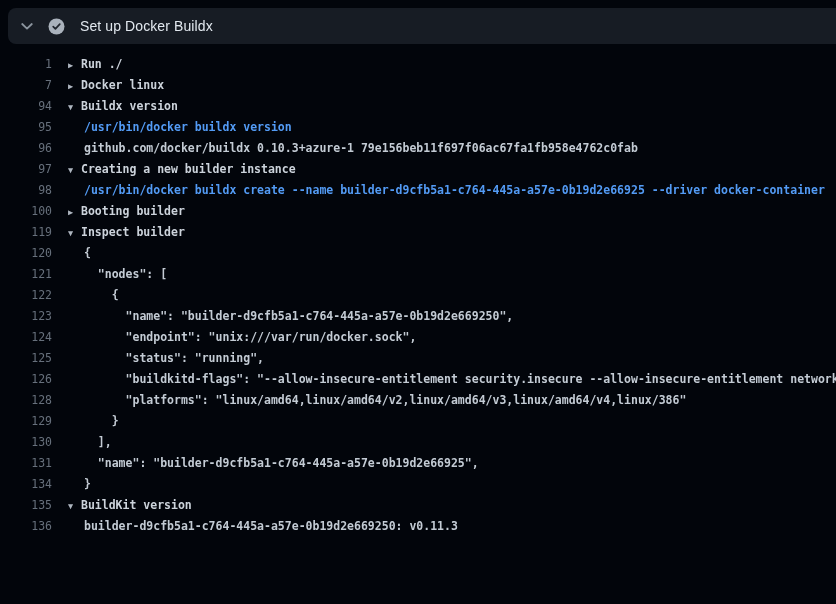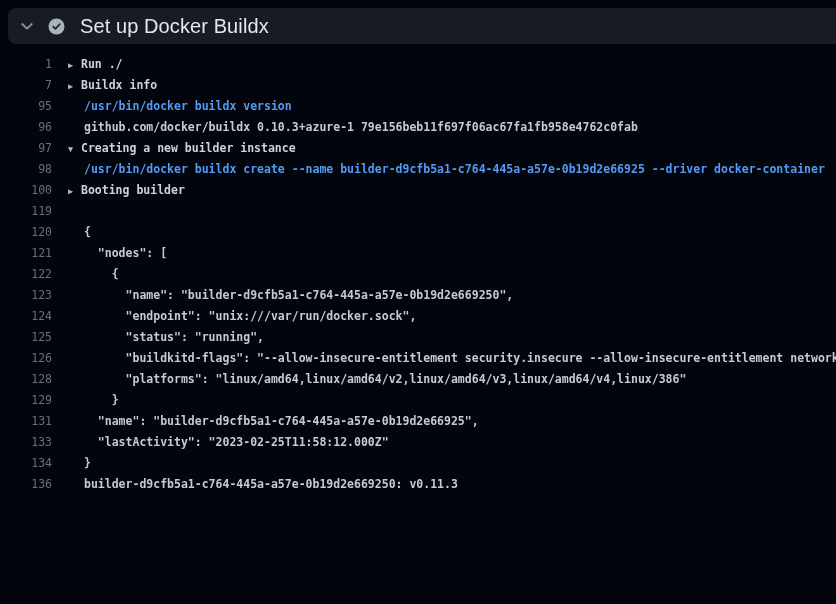--- a/index.html
+++ b/index.html
@@ -32,21 +32,21 @@
     border-radius: 8px;
     display: flex;
     align-items: center;
     padding-left: 11px;
     cursor: pointer;
   }
   .chev-wrap { width: 16px; height: 16px; margin-right: 13px; flex: none; display: flex; align-items: center; justify-content: center; }
   .check-wrap { width: 17px; height: 17px; margin-right: 15px; flex: none; display: flex; align-items: center; justify-content: center; }
   .step-title {
     font-family: "Liberation Sans", sans-serif;
-    font-size: 20px;
+    font-size: 14px;
     font-weight: 400;
     color: var(--title);
     letter-spacing: 0.1px;
   }
 
   .log-area {
     position: absolute;
     left: 0; top: 44px; right: 0; bottom: 0;
     padding-top: 10px;
     font-family: "DejaVu Sans Mono", monospace;
@@ -88,35 +88,37 @@
       <svg width="17" height="17" viewBox="0 0 17 17">
         <circle cx="8.5" cy="8.5" r="8" fill="#aab2bc"></circle>
         <path d="M5.2 8.7l2.2 2.2 4.4-4.8" fill="none" stroke="#21262e" stroke-width="1.7" stroke-linecap="round" stroke-linejoin="round"></path>
       </svg>
     </span>
     <span class="step-title">Set up Docker Buildx</span>
   </div>
 
   <div class="log-area">
       <div class="row group"><span class="num">1</span><span class="content"><span class="marker">▶</span><span>Run ./</span></span></div>
-      <div class="row group"><span class="num">7</span><span class="content"><span class="marker">▶</span><span>Buildx info</span></span></div>
+      <div class="row group"><span class="num">7</span><span class="content"><span class="marker">▶</span><span>Docker linux</span></span></div>
+      <div class="row group"><span class="num">94</span><span class="content"><span class="marker">▼</span><span>Buildx version</span></span></div>
       <div class="row command"><span class="num">95</span><span class="content"><span>/usr/bin/docker buildx version</span></span></div>
       <div class="row output"><span class="num">96</span><span class="content"><span>github.com/docker/buildx 0.10.3+azure-1 79e156beb11f697f06ac67fa1fb958e4762c0fab</span></span></div>
       <div class="row group"><span class="num">97</span><span class="content"><span class="marker">▼</span><span>Creating a new builder instance</span></span></div>
       <div class="row command"><span class="num">98</span><span class="content"><span>/usr/bin/docker buildx create --name builder-d9cfb5a1-c764-445a-a57e-0b19d2e66925 --driver docker-container</span></span></div>
       <div class="row group"><span class="num">100</span><span class="content"><span class="marker">▶</span><span>Booting builder</span></span></div>
-      <div class="row group"><span class="num">119</span></div>
+      <div class="row group"><span class="num">119</span><span class="content"><span class="marker">▼</span><span>Inspect builder</span></span></div>
       <div class="row output"><span class="num">120</span><span class="content"><span>{</span></span></div>
       <div class="row output"><span class="num">121</span><span class="content"><span>  "nodes": [</span></span></div>
       <div class="row output"><span class="num">122</span><span class="content"><span>    {</span></span></div>
       <div class="row output"><span class="num">123</span><span class="content"><span>      "name": "builder-d9cfb5a1-c764-445a-a57e-0b19d2e669250",</span></span></div>
       <div class="row output"><span class="num">124</span><span class="content"><span>      "endpoint": "unix:///var/run/docker.sock",</span></span></div>
       <div class="row output"><span class="num">125</span><span class="content"><span>      "status": "running",</span></span></div>
       <div class="row output"><span class="num">126</span><span class="content"><span>      "buildkitd-flags": "--allow-insecure-entitlement security.insecure --allow-insecure-entitlement network.host",</span></span></div>
       <div class="row output"><span class="num">128</span><span class="content"><span>      "platforms": "linux/amd64,linux/amd64/v2,linux/amd64/v3,linux/amd64/v4,linux/386"</span></span></div>
       <div class="row output"><span class="num">129</span><span class="content"><span>    }</span></span></div>
+      <div class="row output"><span class="num">130</span><span class="content"><span>  ],</span></span></div>
       <div class="row output"><span class="num">131</span><span class="content"><span>  "name": "builder-d9cfb5a1-c764-445a-a57e-0b19d2e66925",</span></span></div>
-      <div class="row output"><span class="num">133</span><span class="content"><span>  "lastActivity": "2023-02-25T11:58:12.000Z"</span></span></div>
       <div class="row output"><span class="num">134</span><span class="content"><span>}</span></span></div>
+      <div class="row group"><span class="num">135</span><span class="content"><span class="marker">▼</span><span>BuildKit version</span></span></div>
       <div class="row output"><span class="num">136</span><span class="content"><span>builder-d9cfb5a1-c764-445a-a57e-0b19d2e669250: v0.11.3</span></span></div>
     </div>
 
 </div>
 
 </body></html>

